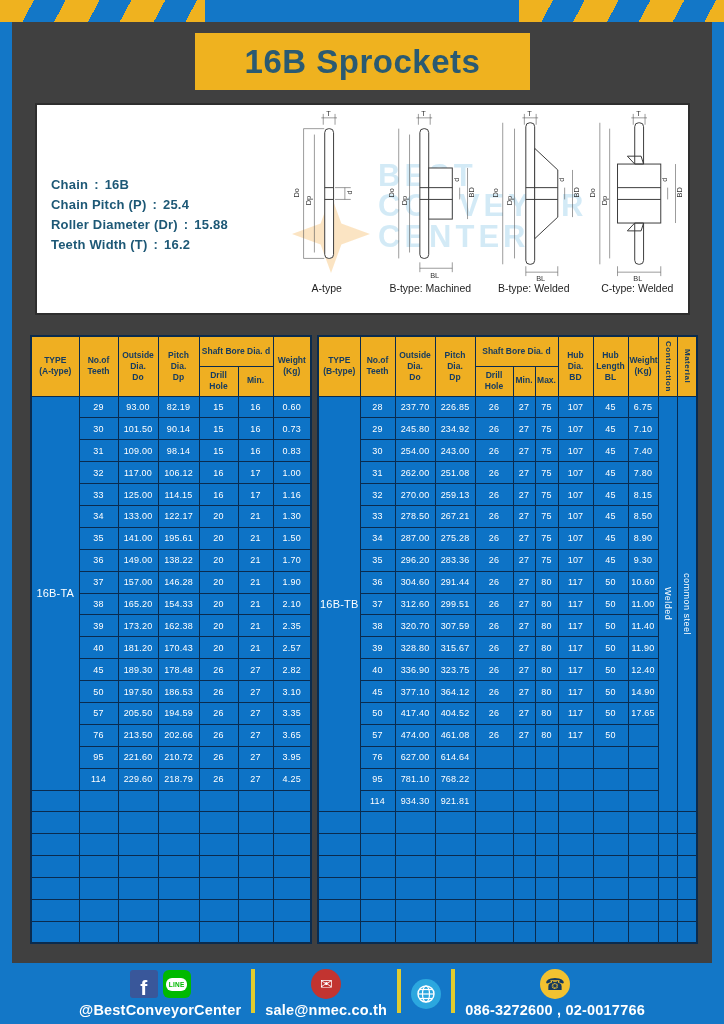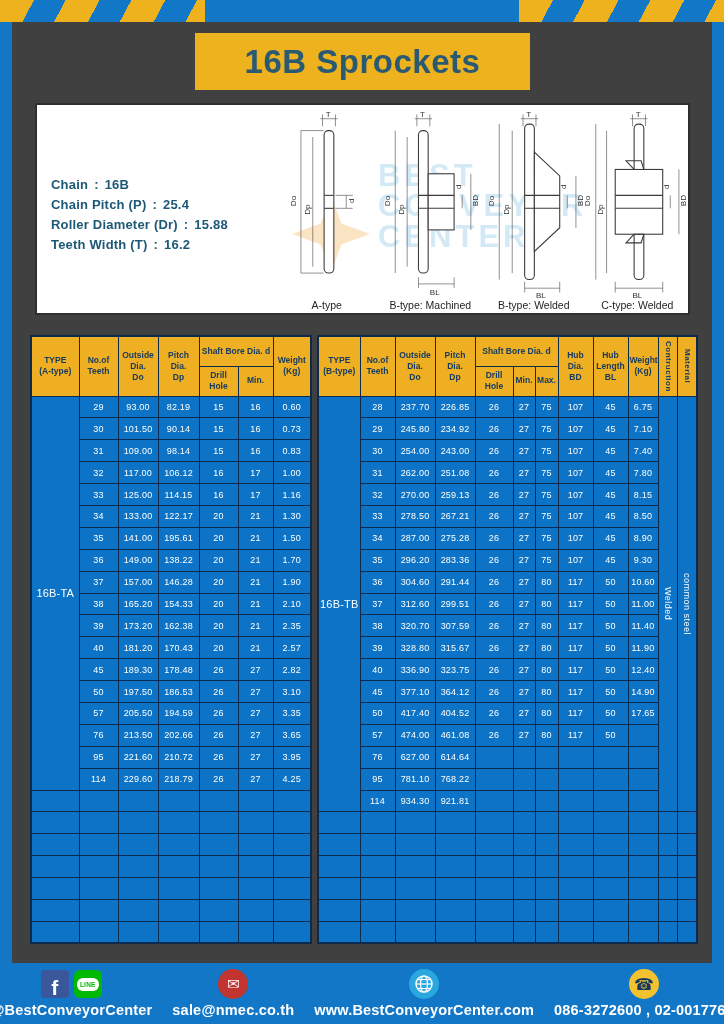--- a/index.html
+++ b/index.html
@@ -28,21 +28,21 @@
 
   
   #watermark { position:absolute; left:255px; top:35px; z-index:0; opacity:.30; display:flex; align-items:center; }
   #wm-star { margin-top:55px; margin-right:8px; }
   .wm-line { font-size:31px; font-weight:bold; color:#6FBDE4; letter-spacing:4px; line-height:.98; }
 
   
   #diagrams { position:absolute; left:238px; top:4px; width:414px; height:202px; display:flex; z-index:1; }
   .figure { flex:1; display:flex; flex-direction:column; align-items:center; }
   .figure svg { flex:1; }
-  .figure figcaption { font-size:10.5px; color:#1E1E1E; margin-bottom:0; white-space:nowrap; }
+  .figure figcaption { font-size:10.5px; color:#1E1E1E; margin-bottom:17px; white-space:nowrap; }
   .dwg { stroke:#3A3A3A; stroke-width:1; fill:none; }
   .dwgf { stroke:#3A3A3A; stroke-width:1; fill:#FFFFFF; }
   .dim { stroke:#555; stroke-width:.6; fill:none; }
   .dimtxt { font-size:7.5px; fill:#333; font-family:"Liberation Sans",sans-serif; }
 
   
   #tables { position:absolute; left:0; top:313px; width:700px; height:612px; }
   table { border-collapse:collapse; table-layout:fixed; position:absolute; top:0; border:2px solid #0A2B4E; }
   #left-table { left:18px; width:280px; }
   #right-table { left:305px; width:379px; }
@@ -874,21 +874,20 @@
       <div class="icon-circle" style="background:#2BA7DF">
         <svg width="22" height="22" viewBox="0 0 22 22">
           <circle cx="11" cy="11" r="8" fill="none" stroke="#fff" stroke-width="1.4"></circle>
           <ellipse cx="11" cy="11" rx="3.5" ry="8" fill="none" stroke="#fff" stroke-width="1.2"></ellipse>
           <line x1="3" y1="11" x2="19" y2="11" stroke="#fff" stroke-width="1.2"></line>
           <line x1="4.5" y1="6.5" x2="17.5" y2="6.5" stroke="#fff" stroke-width="1.2"></line>
           <line x1="4.5" y1="15.5" x2="17.5" y2="15.5" stroke="#fff" stroke-width="1.2"></line>
         </svg>
       </div>
     </div>
-    <div class="flabel">www.BestConveyorCenter.com</div>
   </div>
   <div class="fdivider"></div>
   <div class="fseg">
     <div class="ficons">
         <div class="icon-circle icon-phone">
           <span>☎</span>
         </div>
       </div>
     <div class="flabel">086-3272600 , 02-0017766</div>
   </div>

